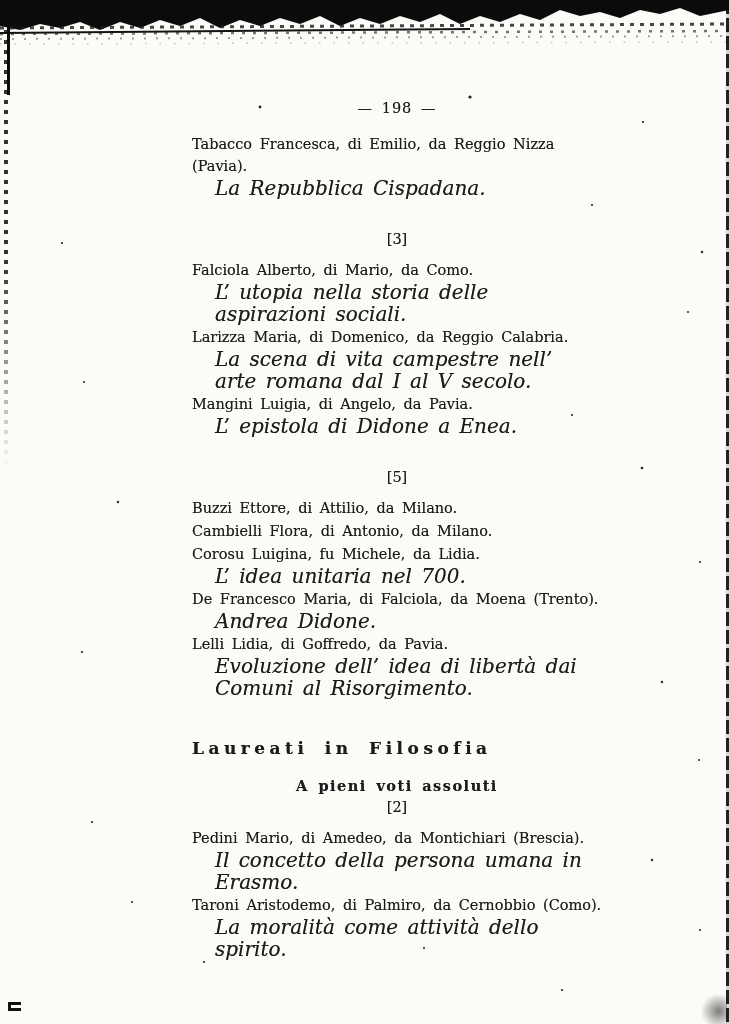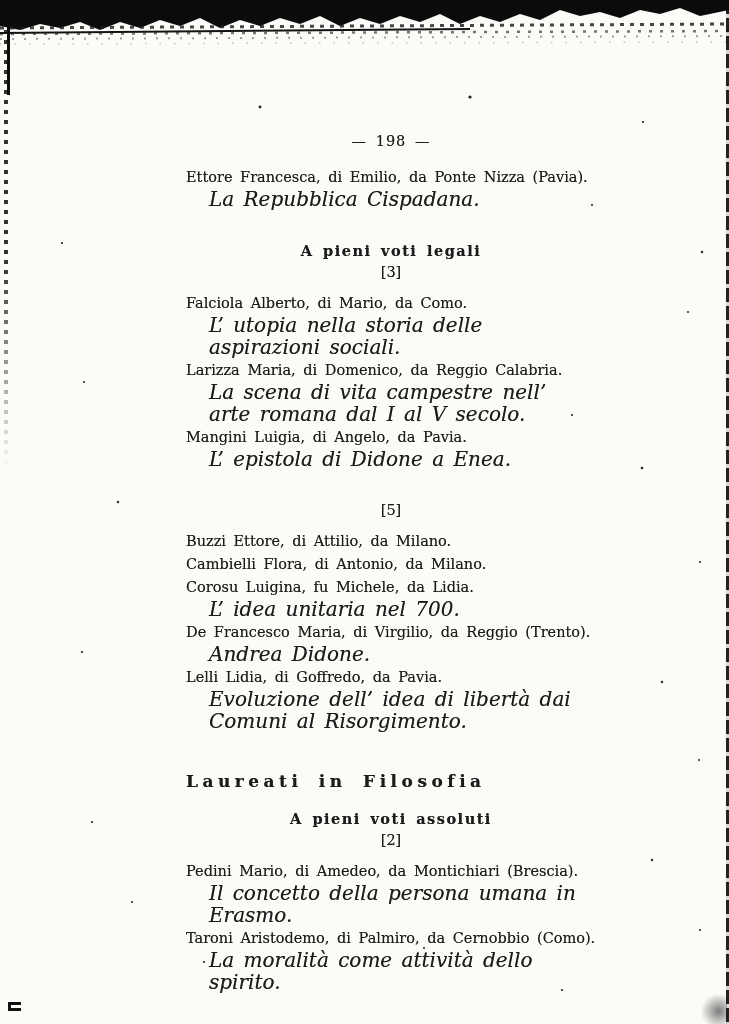--- a/index.html
+++ b/index.html
@@ -31,24 +31,23 @@
     border-top:3px solid #111; border-bottom:3px solid #111; border-left:3px solid #111;
   }
   .smudge-br {
     position:absolute; right:2px; top:992px; width:28px; height:32px;
     background:radial-gradient(ellipse at 70% 60%, rgba(20,20,20,.55), rgba(20,20,20,0) 65%);
   }
   .noise { position:absolute; top:0; left:0; }
 
   
   .content {
-    position:absolute; left:186px; top:96px; width:410px;
+    position:absolute; left:192px; top:96px; width:410px;
     font-size:14.5px; line-height:22px; word-spacing:3px;
     text-shadow:0 0 .5px rgba(20,20,20,.55);
-    margin-top:33px;
   }
   .pagenum { text-align:center; line-height:24px; margin-bottom:13px; letter-spacing:1px; }
   .entry .thesis { font-style:italic; padding-left:23px; font-size:20px; }
   .entry { margin-bottom:1px; }
   .subhead { text-align:center; margin-top:30px; margin-bottom:10px; }
   .subhead .sh-title { font-weight:bold; letter-spacing:1.5px; line-height:22px; }
   .subhead .sh-count { line-height:20px; }
   .bighead {
     text-align:left; font-weight:bold; font-size:17px;
     letter-spacing:4.5px; word-spacing:6px; line-height:26px;
@@ -100,26 +99,25 @@
       <circle cx="592" cy="205" r="1.0"></circle>
         <circle cx="572" cy="415" r="1.0"></circle>
     </g>
   </svg>
 
   <div class="content">
 
     <div class="pagenum">— 198 —</div>
 
     <div class="entry">
-      <div class="name">Ettore Francesca, di Emilio, da Ponte Nizza (Pavia).</div>
+      <div class="name">Tabacco Francesca, di Emilio, da Reggio Nizza (Pavia).</div>
       <div class="thesis">La Repubblica Cispadana.</div>
     </div>
 
     <div class="subhead">
-      <div class="sh-title">A pieni voti legali</div>
       <div class="sh-count">[3]</div>
     </div>
 
     <div class="entry">
       <div class="name">Falciola Alberto, di Mario, da Como.</div>
       <div class="thesis">L’ utopia nella storia delle aspirazioni sociali.</div>
     </div>
     <div class="entry">
       <div class="name">Larizza Maria, di Domenico, da Reggio Calabria.</div>
       <div class="thesis">La scena di vita campestre nell’ arte romana dal I al V secolo.</div>
@@ -137,21 +135,21 @@
       <div class="name">Buzzi Ettore, di Attilio, da Milano.</div>
     </div>
     <div class="entry">
       <div class="name">Cambielli Flora, di Antonio, da Milano.</div>
     </div>
     <div class="entry">
       <div class="name">Corosu Luigina, fu Michele, da Lidia.</div>
       <div class="thesis">L’ idea unitaria nel 700.</div>
     </div>
     <div class="entry">
-      <div class="name">De Francesco Maria, di Virgilio, da Reggio (Trento).</div>
+      <div class="name">De Francesco Maria, di Falciola, da Moena (Trento).</div>
       <div class="thesis">Andrea Didone.</div>
     </div>
     <div class="entry">
       <div class="name">Lelli Lidia, di Goffredo, da Pavia.</div>
       <div class="thesis">Evoluzione dell’ idea di libertà dai Comuni al Risorgimento.</div>
     </div>
 
     <div class="bighead">Laureati in Filosofia</div>
 
     <div class="subhead" style="margin-top:12px">

